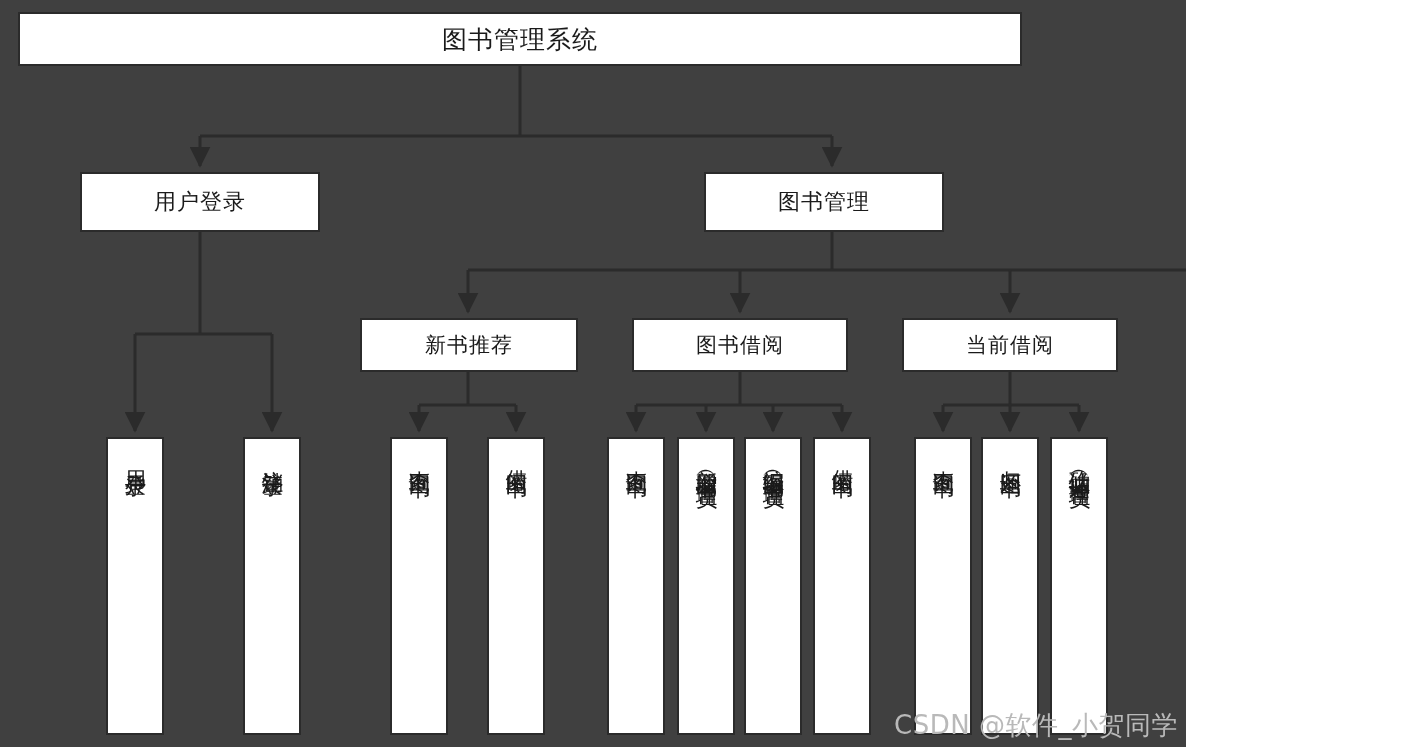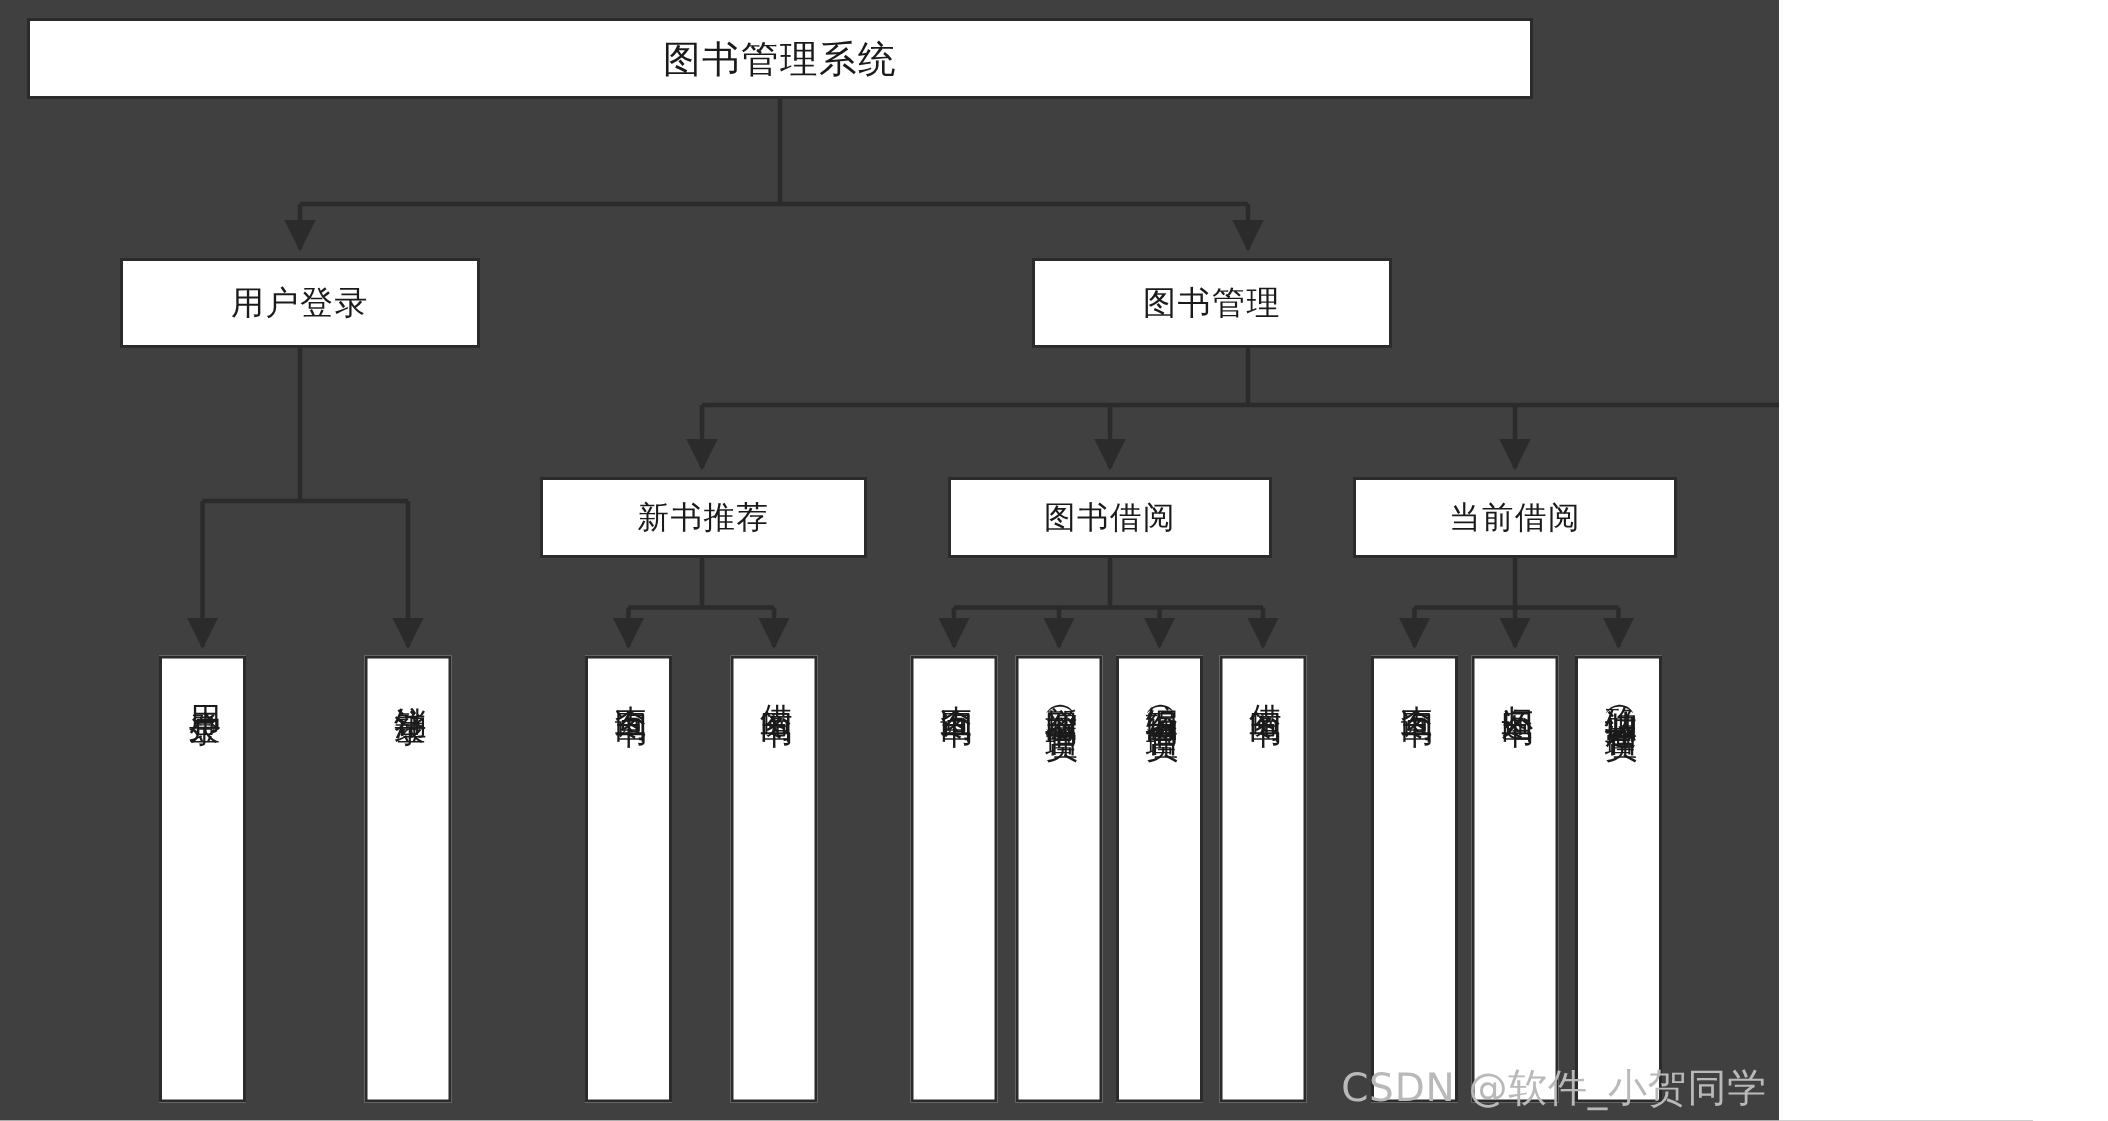--- a/index.html
+++ b/index.html
@@ -129,21 +129,21 @@
     </g>
   </svg>
 
   <div class="node node-root" style="left:18px; top:12px; width:1004px; height:54px;">
     <span>图书管理系统</span>
   </div>
 
   <div class="node node-l1" style="left:80px; top:172px; width:240px; height:60px;">
     <span>用户登录</span>
   </div>
-  <div class="node node-l1" style="left:688px; top:172px; width:240px; height:60px;align-items:center;">
+  <div class="node node-l1" style="left:704px; top:172px; width:240px; height:60px;align-items:center;">
     <span>图书管理</span>
   </div>
 
   <div class="node node-l2" style="left:360px; top:318px; width:218px; height:54px;">
     <span>新书推荐</span>
   </div>
   <div class="node node-l2" style="left:902px; top:318px; width:216px; height:54px;">
     <span>当前借阅</span>
   </div>
   <div class="node node-l2" style="left:632px; top:318px; width:216px; height:54px;">

